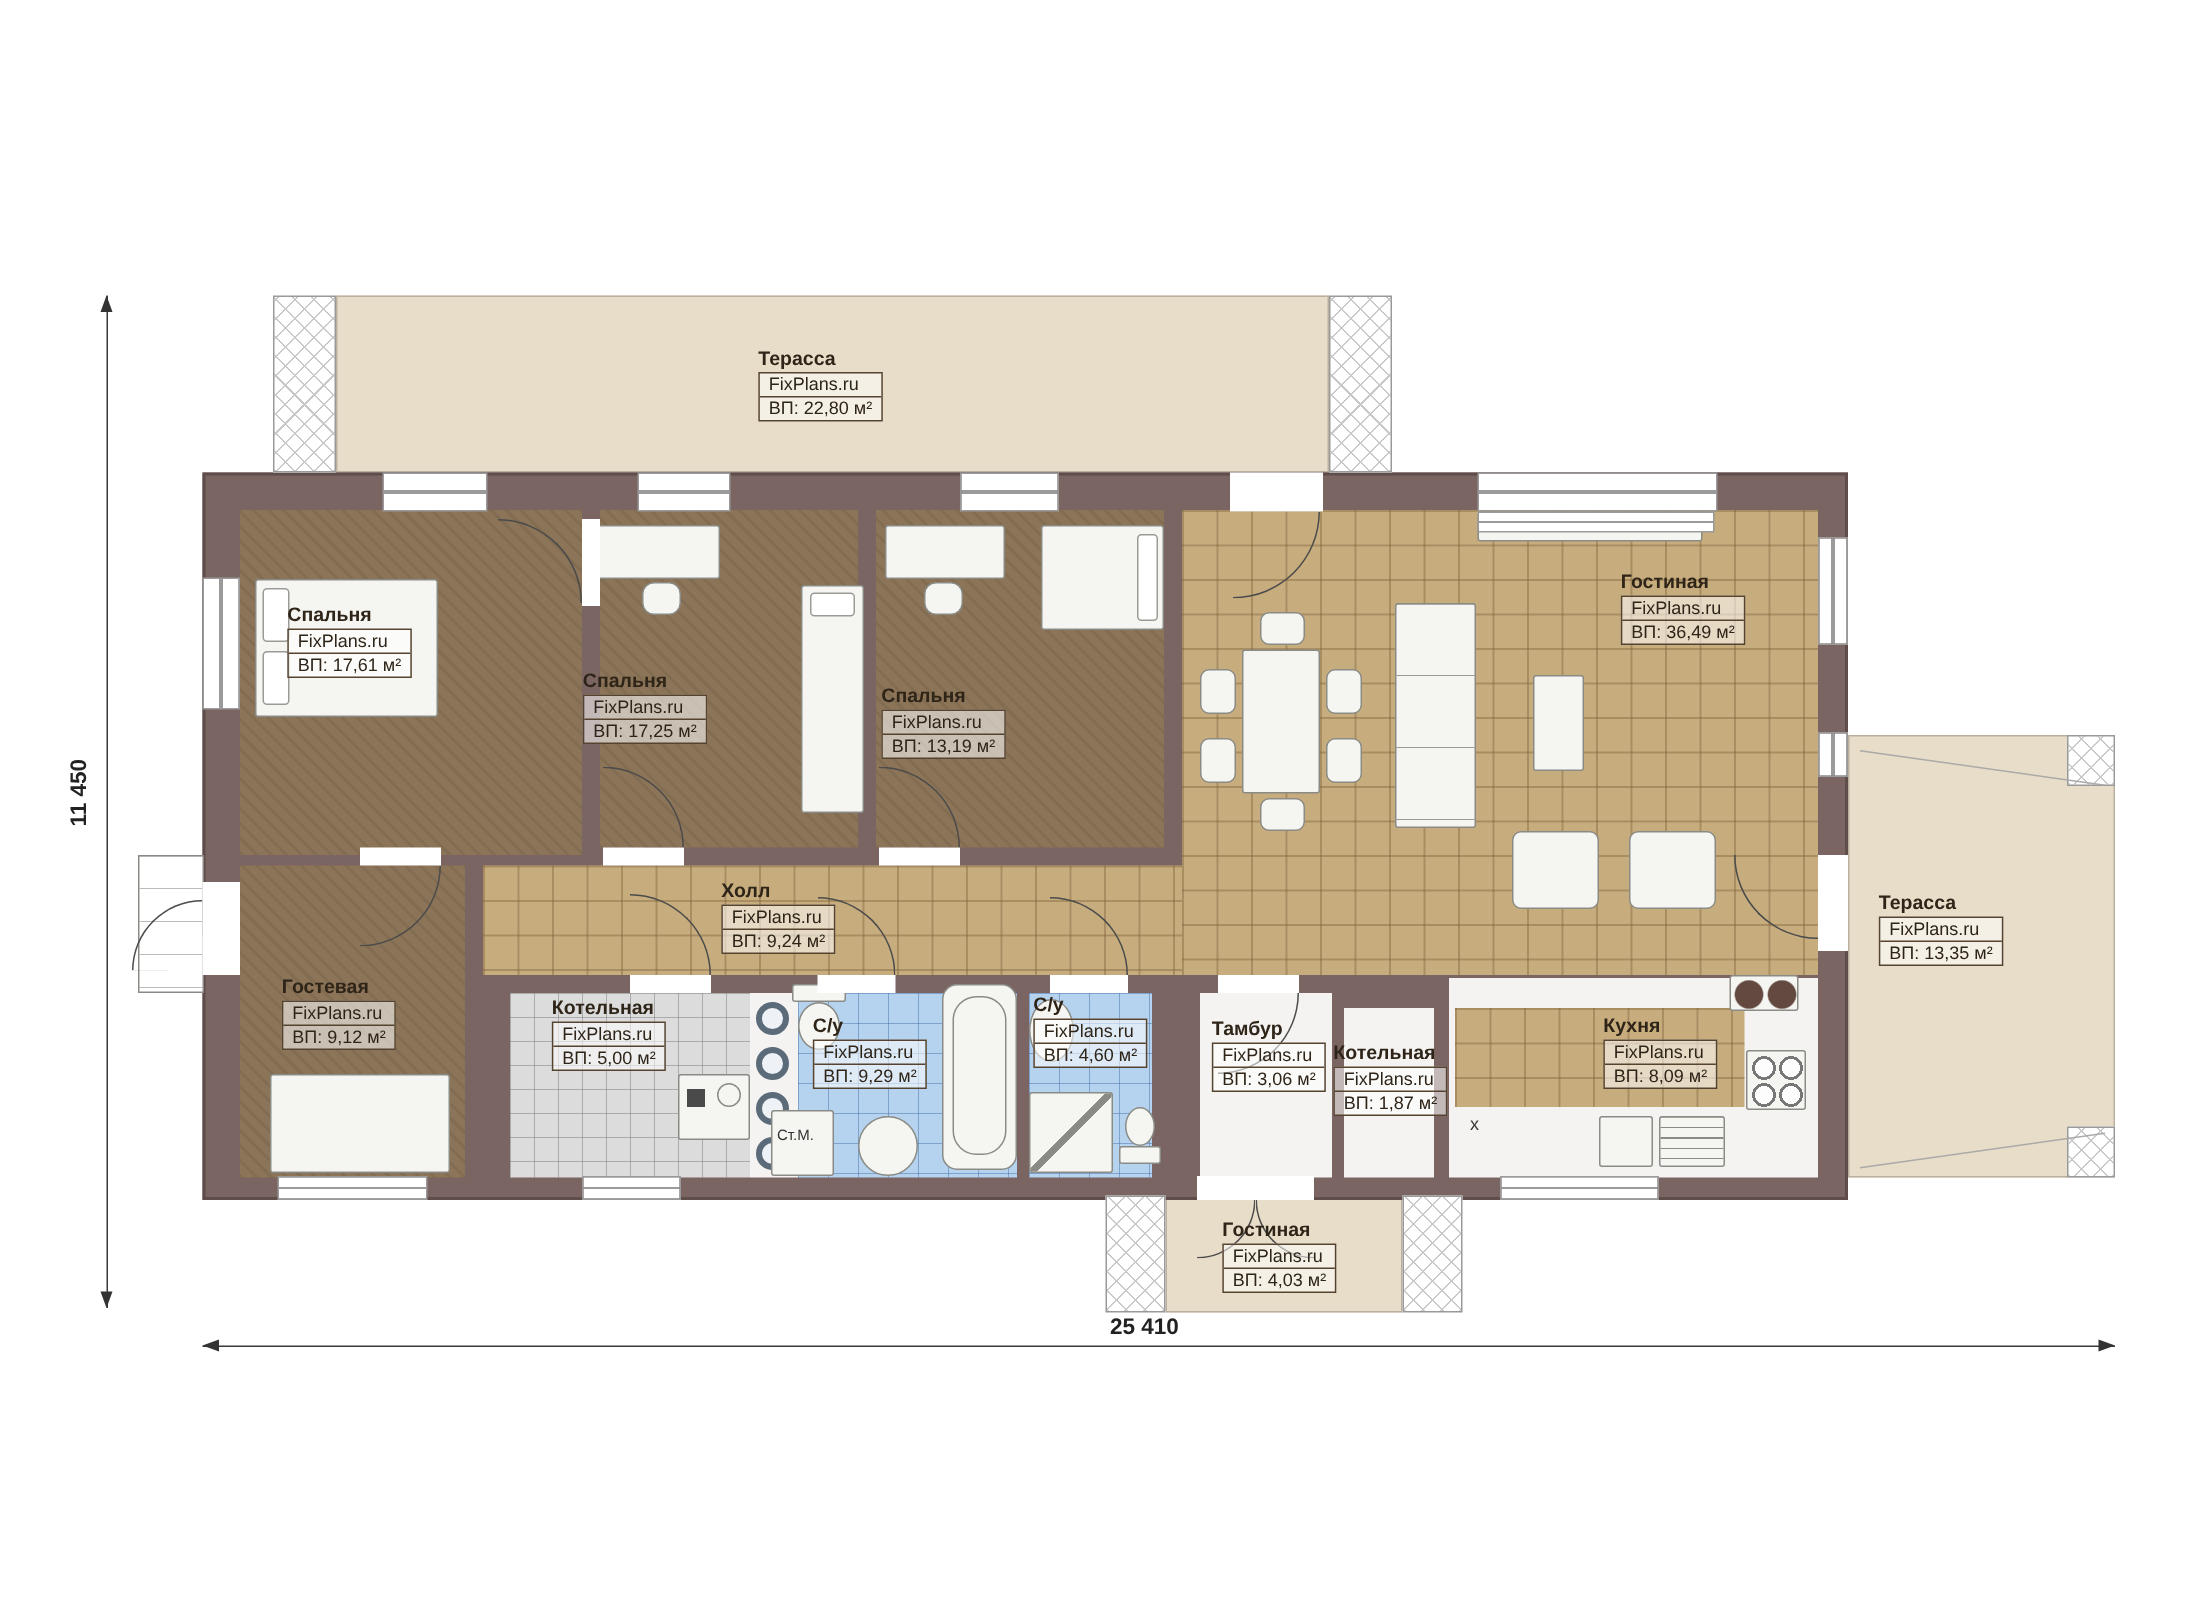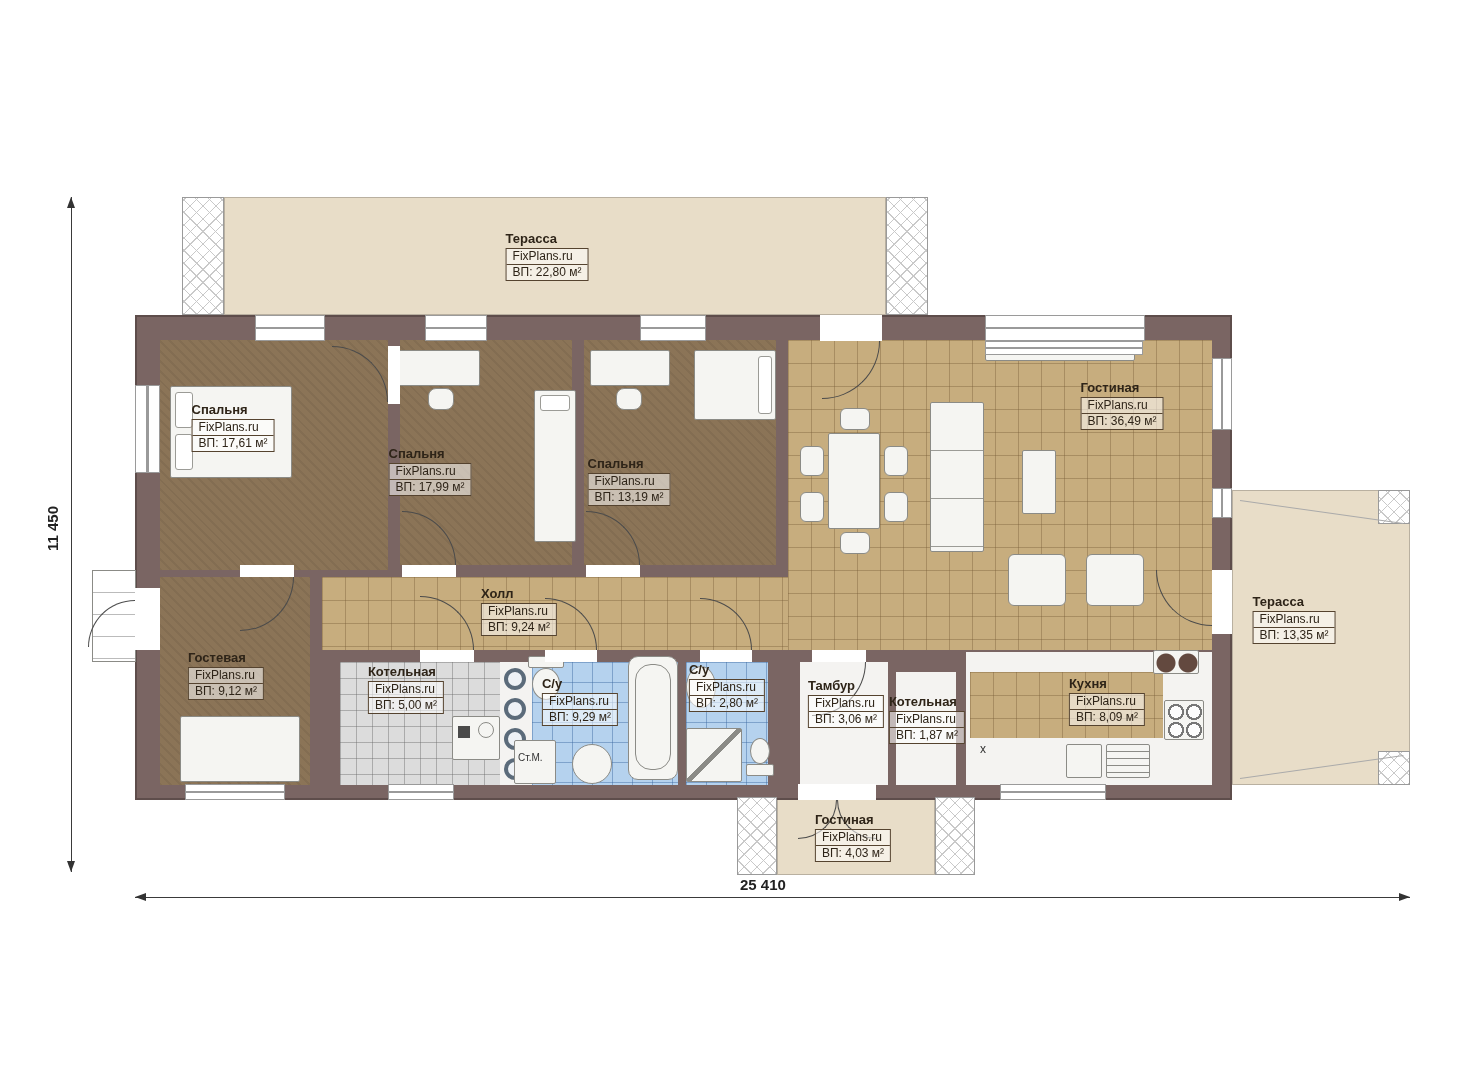--- a/index.html
+++ b/index.html
@@ -230,21 +230,21 @@
     <div class="rl-box">
       <div class="rl-brand">FixPlans.ru</div>
       <div class="rl-area">ВП: 17,61 м²</div>
     </div>
   </div>
 
   <div class="room-label" style="left:430px;top:446px;">
     <div class="rl-title">Спальня</div>
     <div class="rl-box">
       <div class="rl-brand">FixPlans.ru</div>
-      <div class="rl-area">ВП: 17,99 м²</div>
+      <div class="rl-area">ВП: 17,25 м²</div>
     </div>
   </div>
 
   <div class="room-label" style="left:629px;top:456px;">
     <div class="rl-title">Спальня</div>
     <div class="rl-box">
       <div class="rl-brand">FixPlans.ru</div>
       <div class="rl-area">ВП: 13,19 м²</div>
     </div>
   </div>
@@ -286,21 +286,21 @@
     <div class="rl-box">
       <div class="rl-brand">FixPlans.ru</div>
       <div class="rl-area">ВП: 9,29 м²</div>
     </div>
   </div>
 
   <div class="room-label" style="left:727px;top:662px;">
     <div class="rl-title">С/у</div>
     <div class="rl-box">
       <div class="rl-brand">FixPlans.ru</div>
-      <div class="rl-area">ВП: 2,80 м²</div>
+      <div class="rl-area">ВП: 4,60 м²</div>
     </div>
   </div>
 
   <div class="room-label" style="left:846px;top:678px;">
     <div class="rl-title">Тамбур</div>
     <div class="rl-box">
       <div class="rl-brand">FixPlans.ru</div>
       <div class="rl-area">ВП: 3,06 м²</div>
     </div>
   </div>

